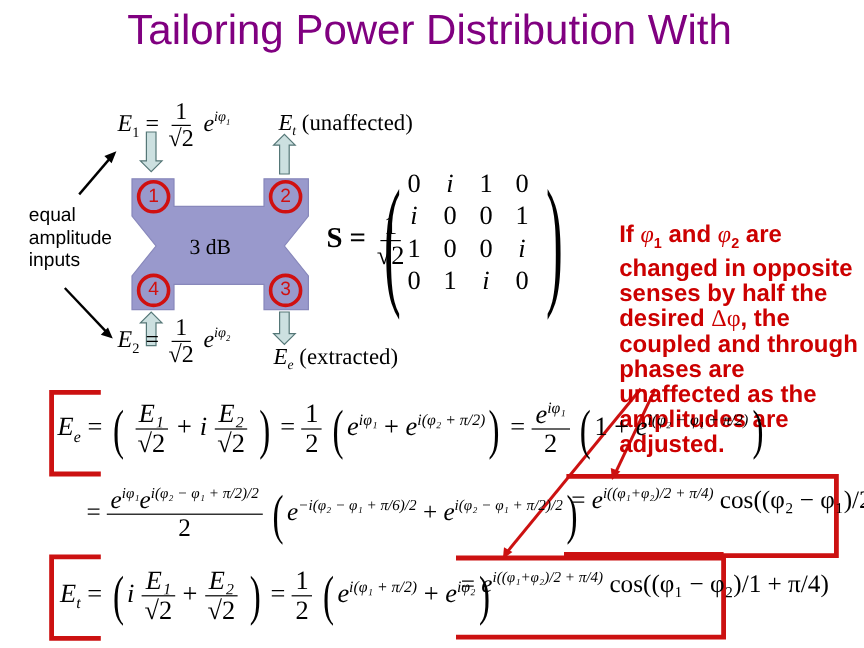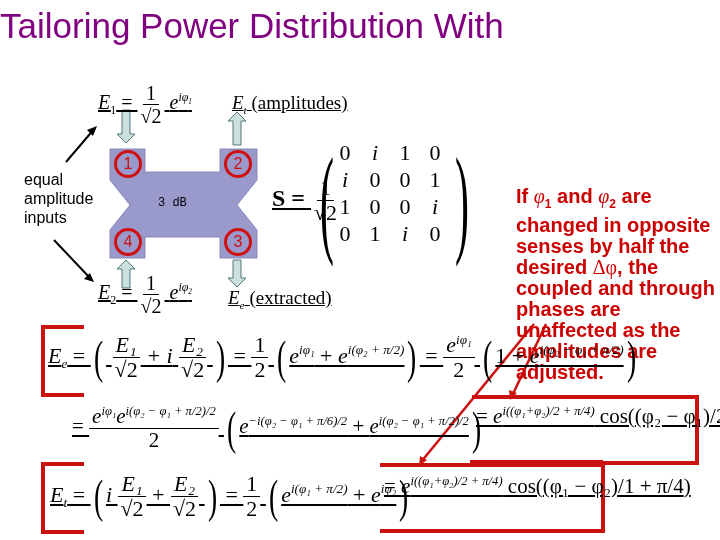--- a/index.html
+++ b/index.html
@@ -1,28 +1,28 @@
 <!DOCTYPE html>
 <html><head>
 <meta charset="utf-8">
 <style>
   html, body { margin: 0; padding: 0; }
   body { width: 720px; height: 540px; background: #ffffff; position: relative; overflow: hidden; font-family: "Liberation Serif", serif; color: #000; }
-  .title { position: absolute; left: 0; top: 4px; width: 716px; color: #800080; font-family: "Liberation Sans", sans-serif; font-size: 35px; line-height: 44px; }
+  .title { position: absolute; left: 0; top: 4px; width: 716px; text-align: center; color: #800080; font-family: "Liberation Sans", sans-serif; font-size: 35px; line-height: 44px; }
   .abs { position: absolute; }
   .serif { font-family: "Liberation Serif", serif; }
   .ital { font-style: italic; }
   .note { position: absolute; left: 516px; top: 169px; width: 204px; color: #cc0000; font-family: "Liberation Sans", sans-serif; font-weight: bold; font-size: 20px; line-height: 21px; margin-top: 17px; }
   .inputs-label { position: absolute; left: 24px; top: 170px; font-family: "Liberation Sans", sans-serif; font-size: 16px; line-height: 19px; }
   .port { position: absolute; width: 22px; height: 22px; border: 3px solid #d01010; border-radius: 50%; color: #d01010; font-family: "Liberation Sans", sans-serif; font-size: 16px; line-height: 22px; text-align: center; box-sizing: content-box; }
-  .hyb-label { position: absolute; left: 158px; top: 196px; font-family: Liberation Mono, monospace; font-size: 12px; }
+  .hyb-label { position: absolute; left: 158px; top: 196px; font-family: Liberation Serif, serif; font-size: 18px; }
   .frac { display: inline-flex; flex-direction: column; align-items: center; vertical-align: middle; }
   .frac .num { border-bottom: 1.5px solid #000; padding: 0 3px; line-height: 1.1; }
   .frac .den { line-height: 1.1; padding: 0 3px; }
-  .eq { position: absolute; font-size: 22px; white-space: nowrap; text-decoration: underline; }
+  .eq { position: absolute; font-size: 22px; white-space: nowrap; }
   sup { font-size: 0.6em; font-style: italic; }
   sub { font-size: 0.6em; }
   .paren { font-size: 46px; font-weight: 200; vertical-align: middle; transform: scaleX(0.6); display: inline-block; }
   .matrix { position: absolute; left: 330px; top: 140px; display: grid; grid-template-columns: repeat(4, 30px); grid-template-rows: repeat(4, 27px); font-size: 22px; text-align: center; }
 </style>
 </head>
 <body>
 
 <div class="title">
   <div>Tailoring Power Distribution With</div>
@@ -76,32 +76,32 @@
 
 <div class="eq" style="left:98px;top:82px;font-size:20px">
   <span class="ital">E</span><sub>1</sub> =
   <span class="frac">
       <span class="num">1</span>
       <span class="den">√2</span>
     </span>
   <span class="ital">e</span><sup><span>iφ</span><sub>1</sub></sup>
 </div>
 
-<div class="eq" style="left:98px;top:272px;font-size:20px">
+<div class="eq" style="left:98px;top:262px;font-size:20px">
   <span class="ital">E</span><sub>2</sub> =
   <span class="frac">
       <span class="num">1</span>
       <span class="den">√2</span>
     </span>
   <span class="ital">e</span><sup><span>iφ</span><sub>2</sub></sup>
 </div>
 
 <div class="eq" style="left:232px;top:92px;font-size:19px">
   <span class="ital">E</span><sub class="ital">t</sub>
-  <span>(amplitudes)</span>
+  <span>(unaffected)</span>
 </div>
 <div class="eq" style="left:228px;top:287px;font-size:19px">
   <span class="ital">E</span><sub class="ital">e</sub>
   <span>(extracted)</span>
 </div>
 
 <div class="eq" style="left:272px;top:176px;font-size:24px">
   <b>S =</b>
   <span class="frac" style="font-size:22px">
       <span class="num">1</span>

